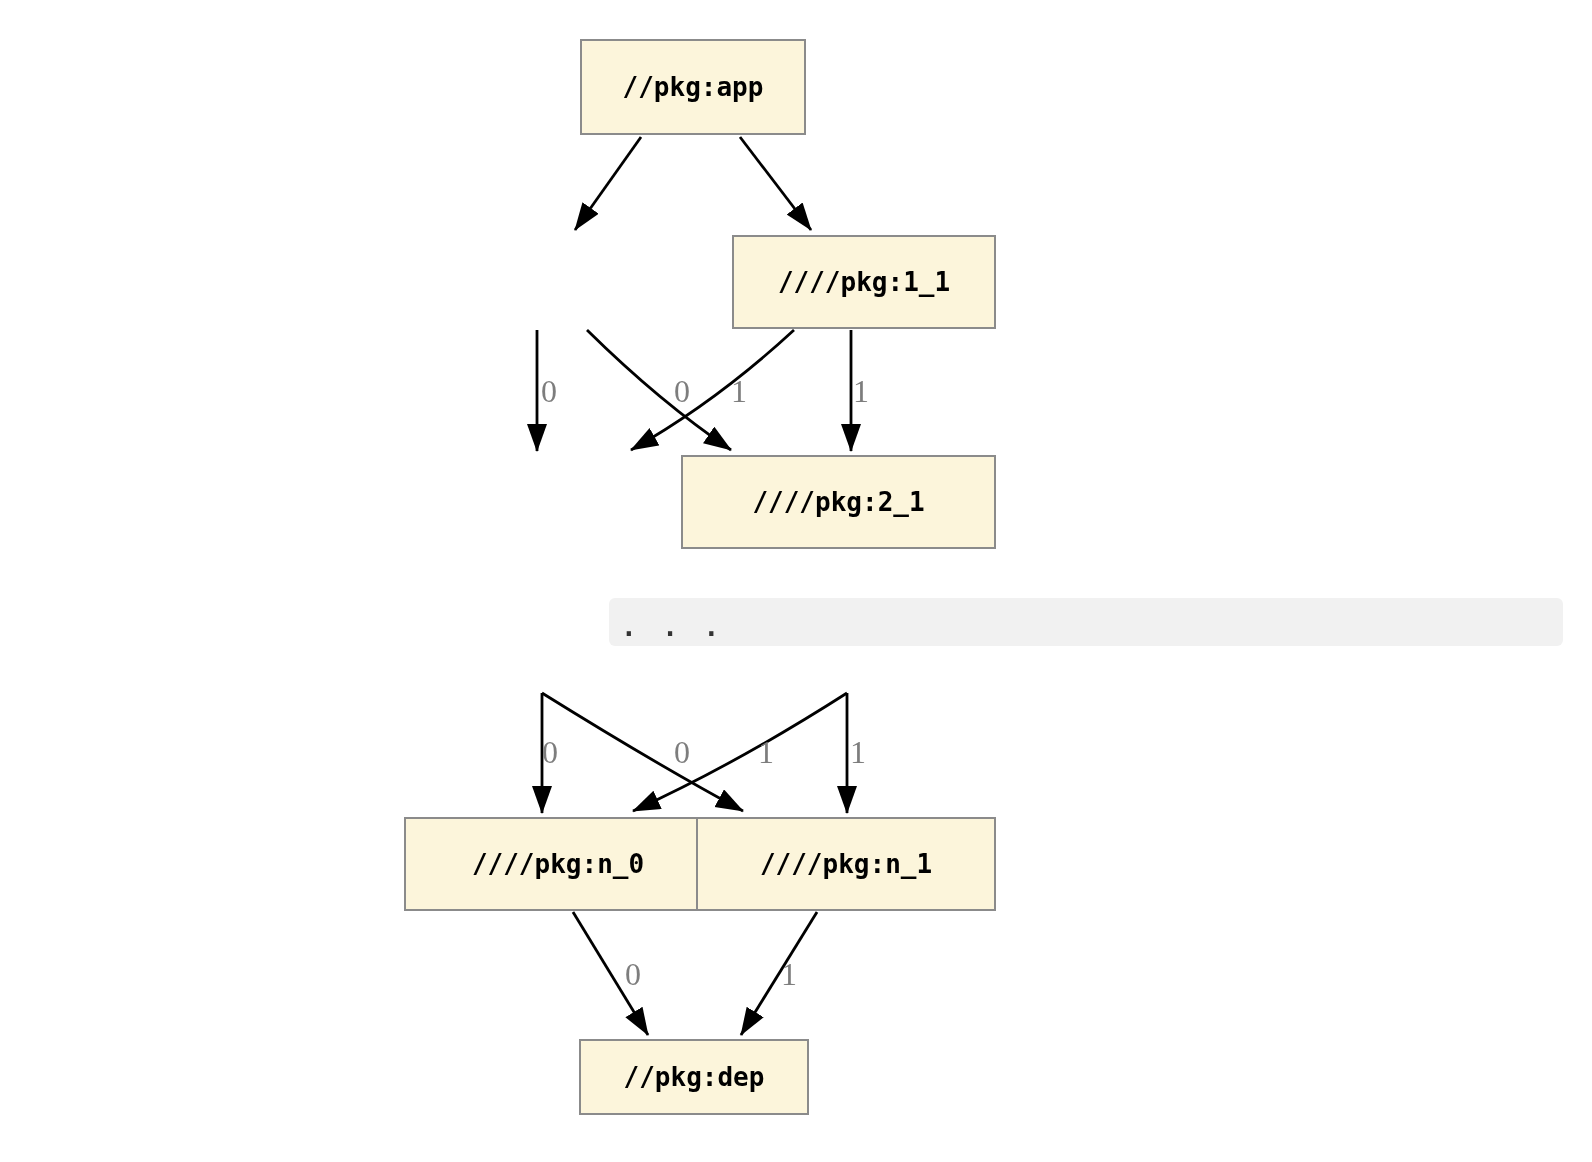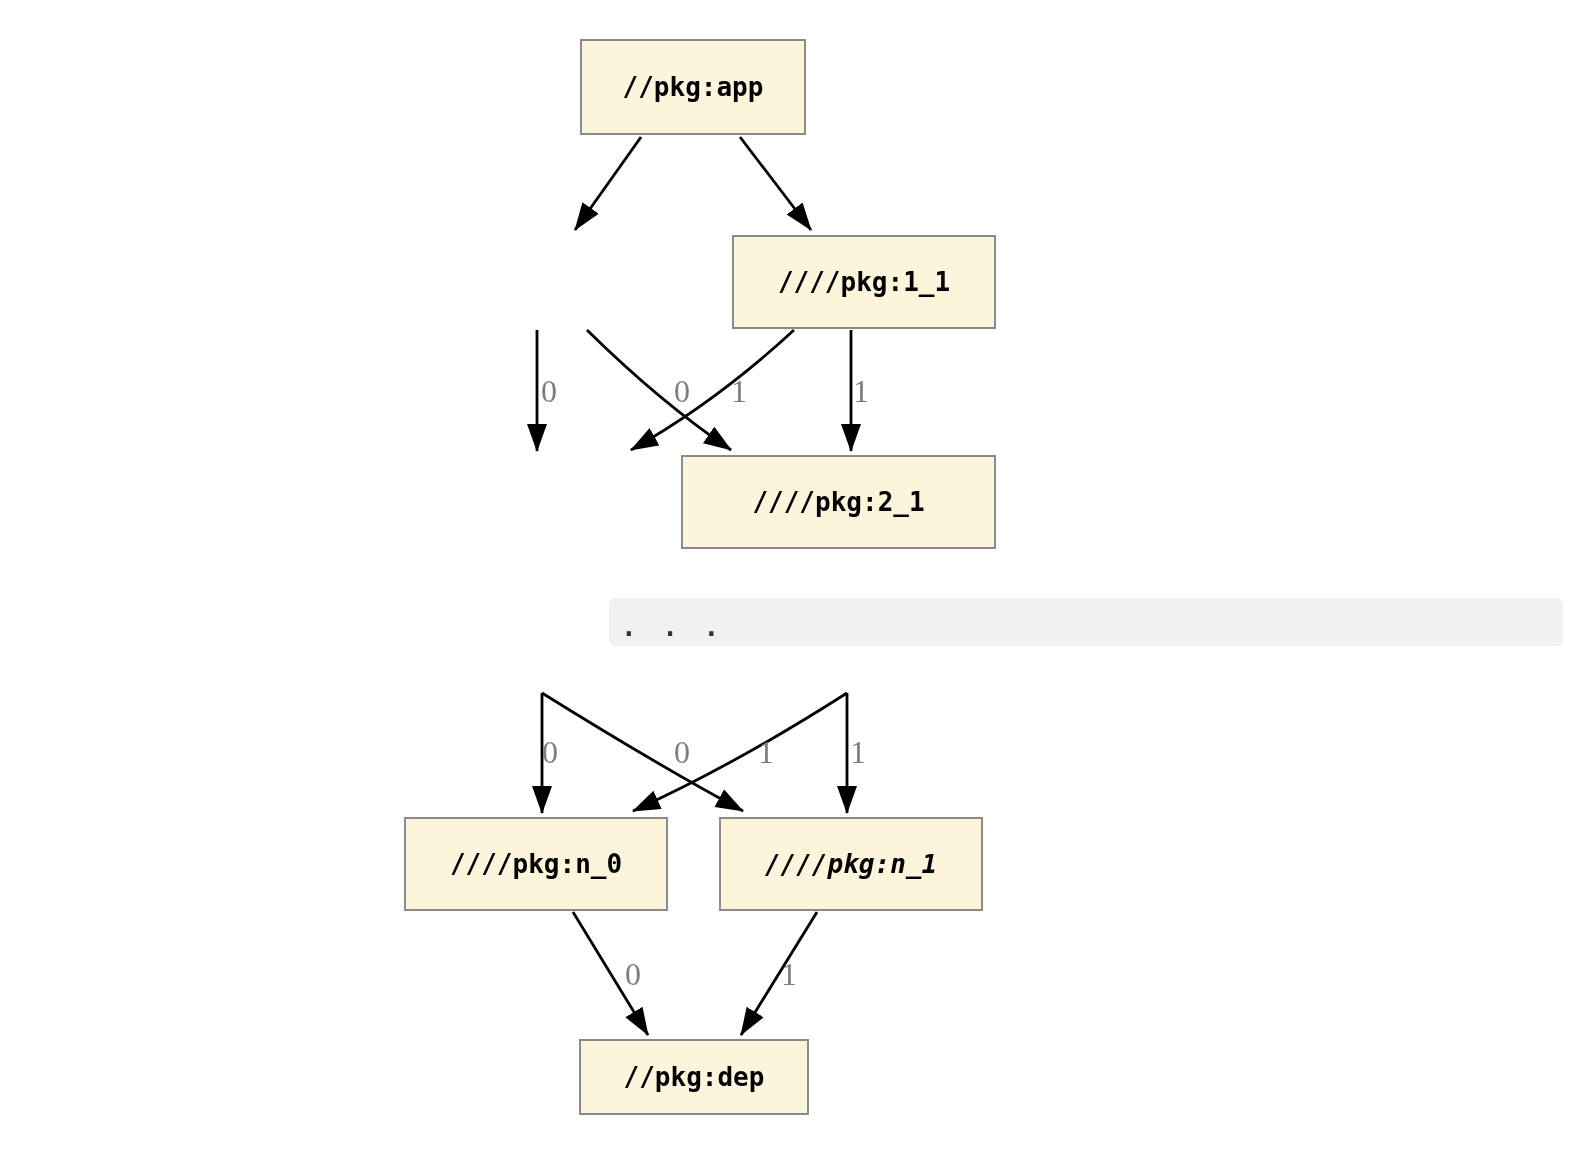--- a/index.html
+++ b/index.html
@@ -122,25 +122,25 @@
 
 
   <div class="node" style="left:681px; top:455px; width:315px; height:94px;">
     <span class="node-label">////pkg:2_1</span>
   </div>
 
   <div class="ellipsis-bar" style="left:609px; top:598px; width:954px; height:48px;">
     <span class="ellipsis-text">. . .</span>
   </div>
 
-  <div class="node" style="left:404px; top:817px; width:264px; height:94px;align-items:center;">
+  <div class="node" style="left:404px; top:817px; width:308px; height:94px;align-items:center;">
     <span class="node-label">////pkg:n_0</span>
   </div>
 
-  <div class="node" style="left:719px; top:817px; width:264px; height:94px;font-style:italic;">
+  <div class="node" style="left:696px; top:817px; width:300px; height:94px;">
     <span class="node-label">////pkg:n_1</span>
   </div>
 
   <div class="node" style="left:579px; top:1039px; width:230px; height:76px;">
     <span class="node-label">//pkg:dep</span>
   </div>
 
   <span class="edge-label" style="left:549px; top:391px;">0</span>
   <span class="edge-label" style="left:682px; top:391px;">0</span>
   <span class="edge-label" style="left:739px; top:391px;">1</span>

